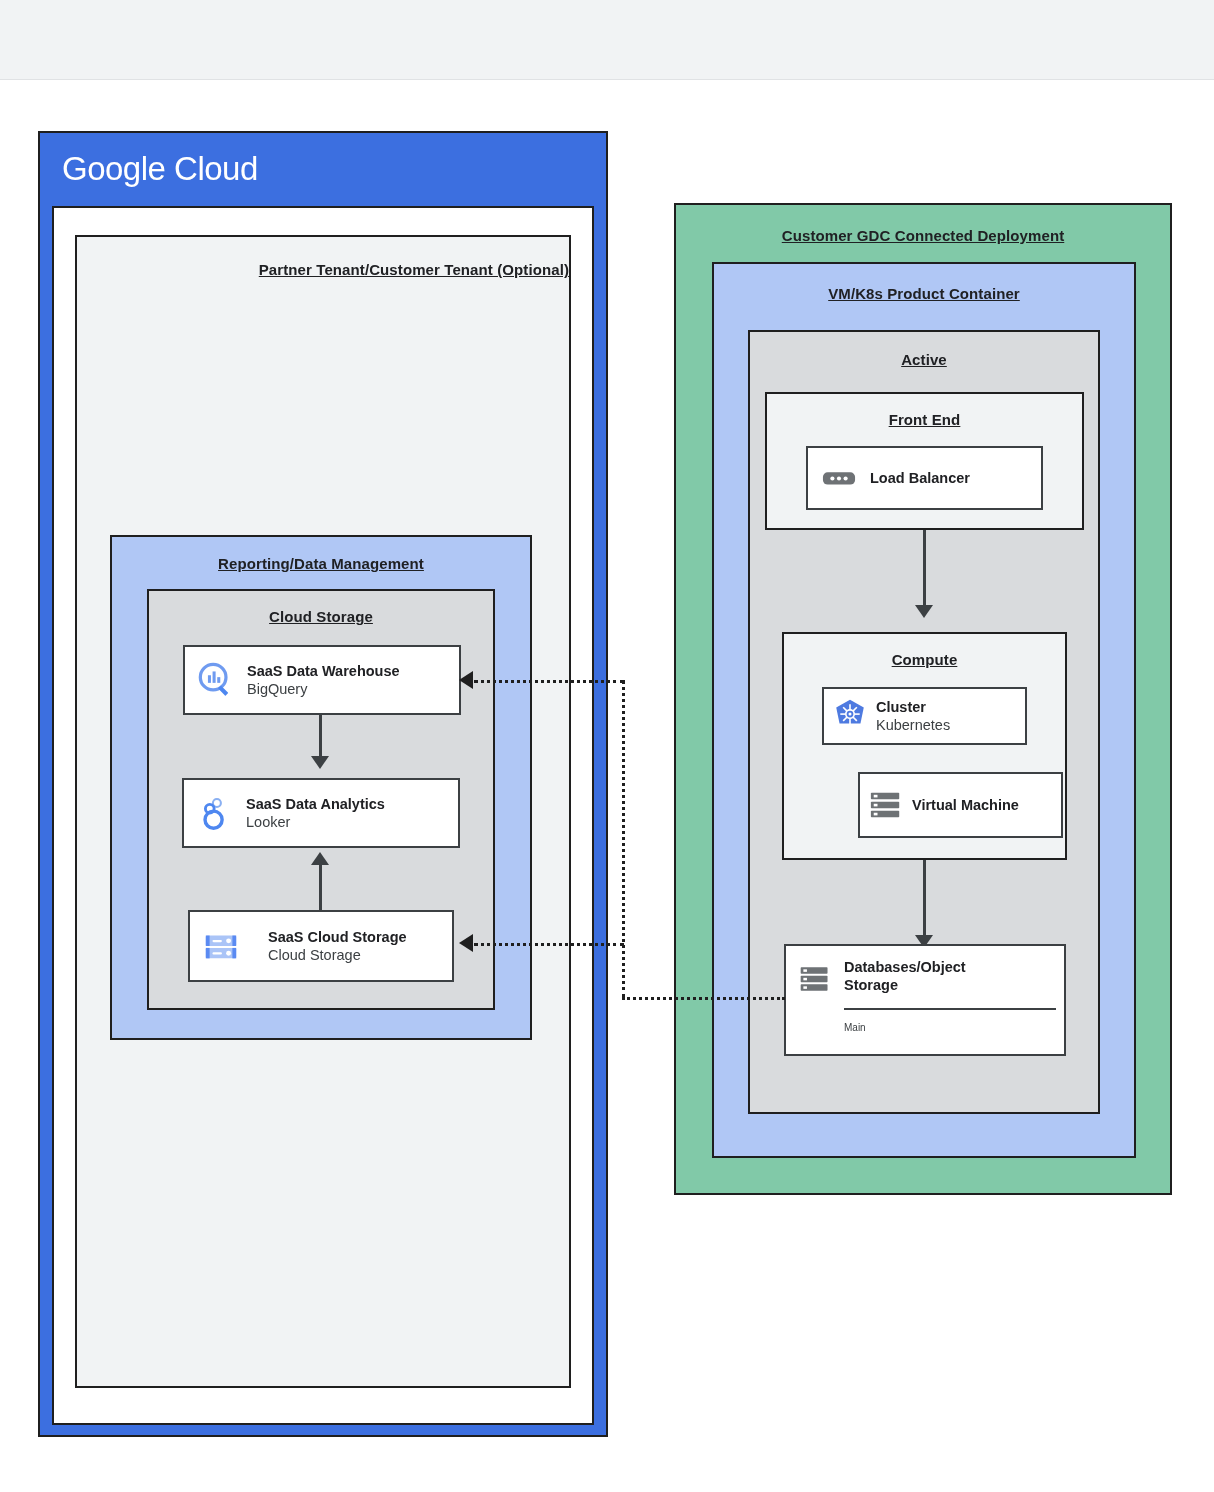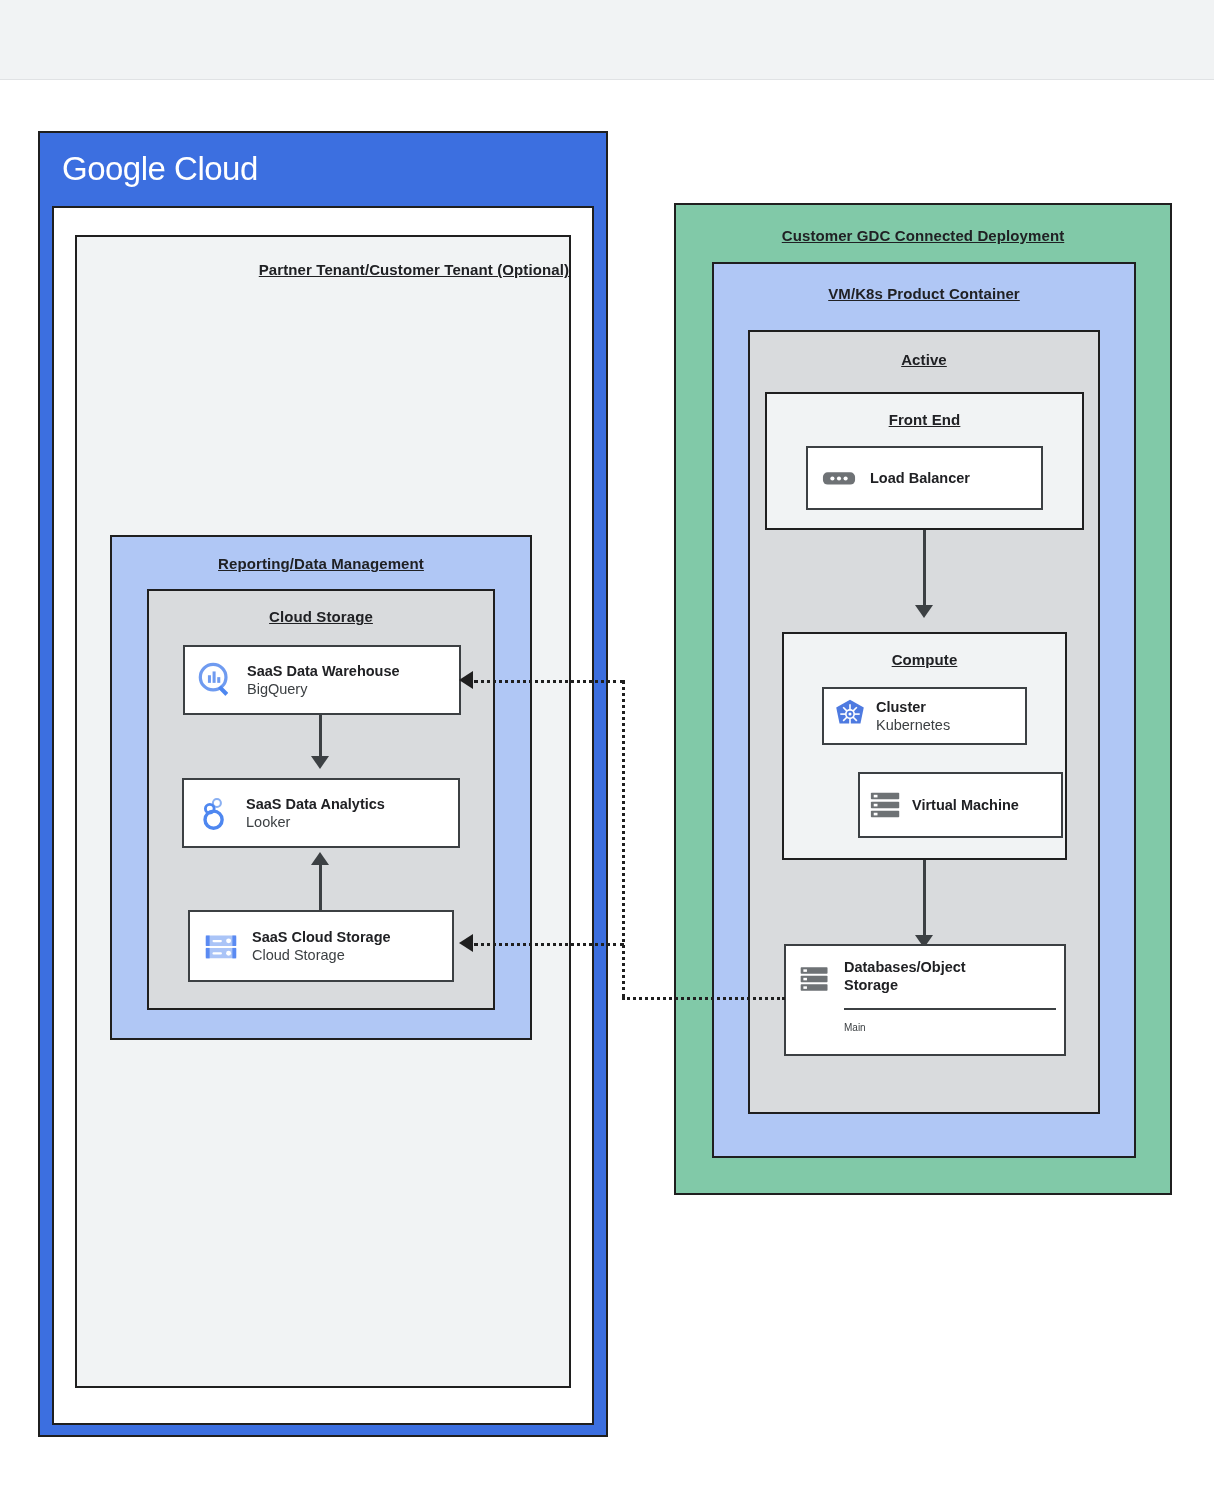--- a/index.html
+++ b/index.html
@@ -151,21 +151,21 @@
     </div>
     <div class="txt">
       <span class="t1">SaaS Data Analytics</span>
       <span class="t2">Looker</span>
     </div>
   </div>
 
   <div class="solid-line" style="left:319px; top:865px; width:3px; height:45px;"></div>
   <div class="arrow-up" style="left:311px; top:852px;"></div>
 
-  <div class="svc" style="left:188px; top:910px; width:266px; height:72px;">
+  <div class="svc" style="left:188px; top:910px; width:266px; height:72px;gap:16px;">
     <div class="ico" style="width:62px; height:72px;">
       <svg width="40" height="38" viewBox="0 0 42 40">
         <rect x="5" y="9" width="32" height="11" rx="1.5" fill="#aac4f7"></rect>
         <rect x="5" y="9" width="4" height="11" fill="#5a8af2"></rect>
         <rect x="33" y="9" width="4" height="11" fill="#5a8af2"></rect>
         <rect x="12" y="13.6" width="10" height="2.4" rx="1.2" fill="#ffffff"></rect>
         <circle cx="29" cy="14.6" r="2.6" fill="#ffffff"></circle>
         <rect x="5" y="22" width="32" height="11" rx="1.5" fill="#aac4f7"></rect>
         <rect x="5" y="22" width="4" height="11" fill="#5a8af2"></rect>
         <rect x="33" y="22" width="4" height="11" fill="#5a8af2"></rect>

